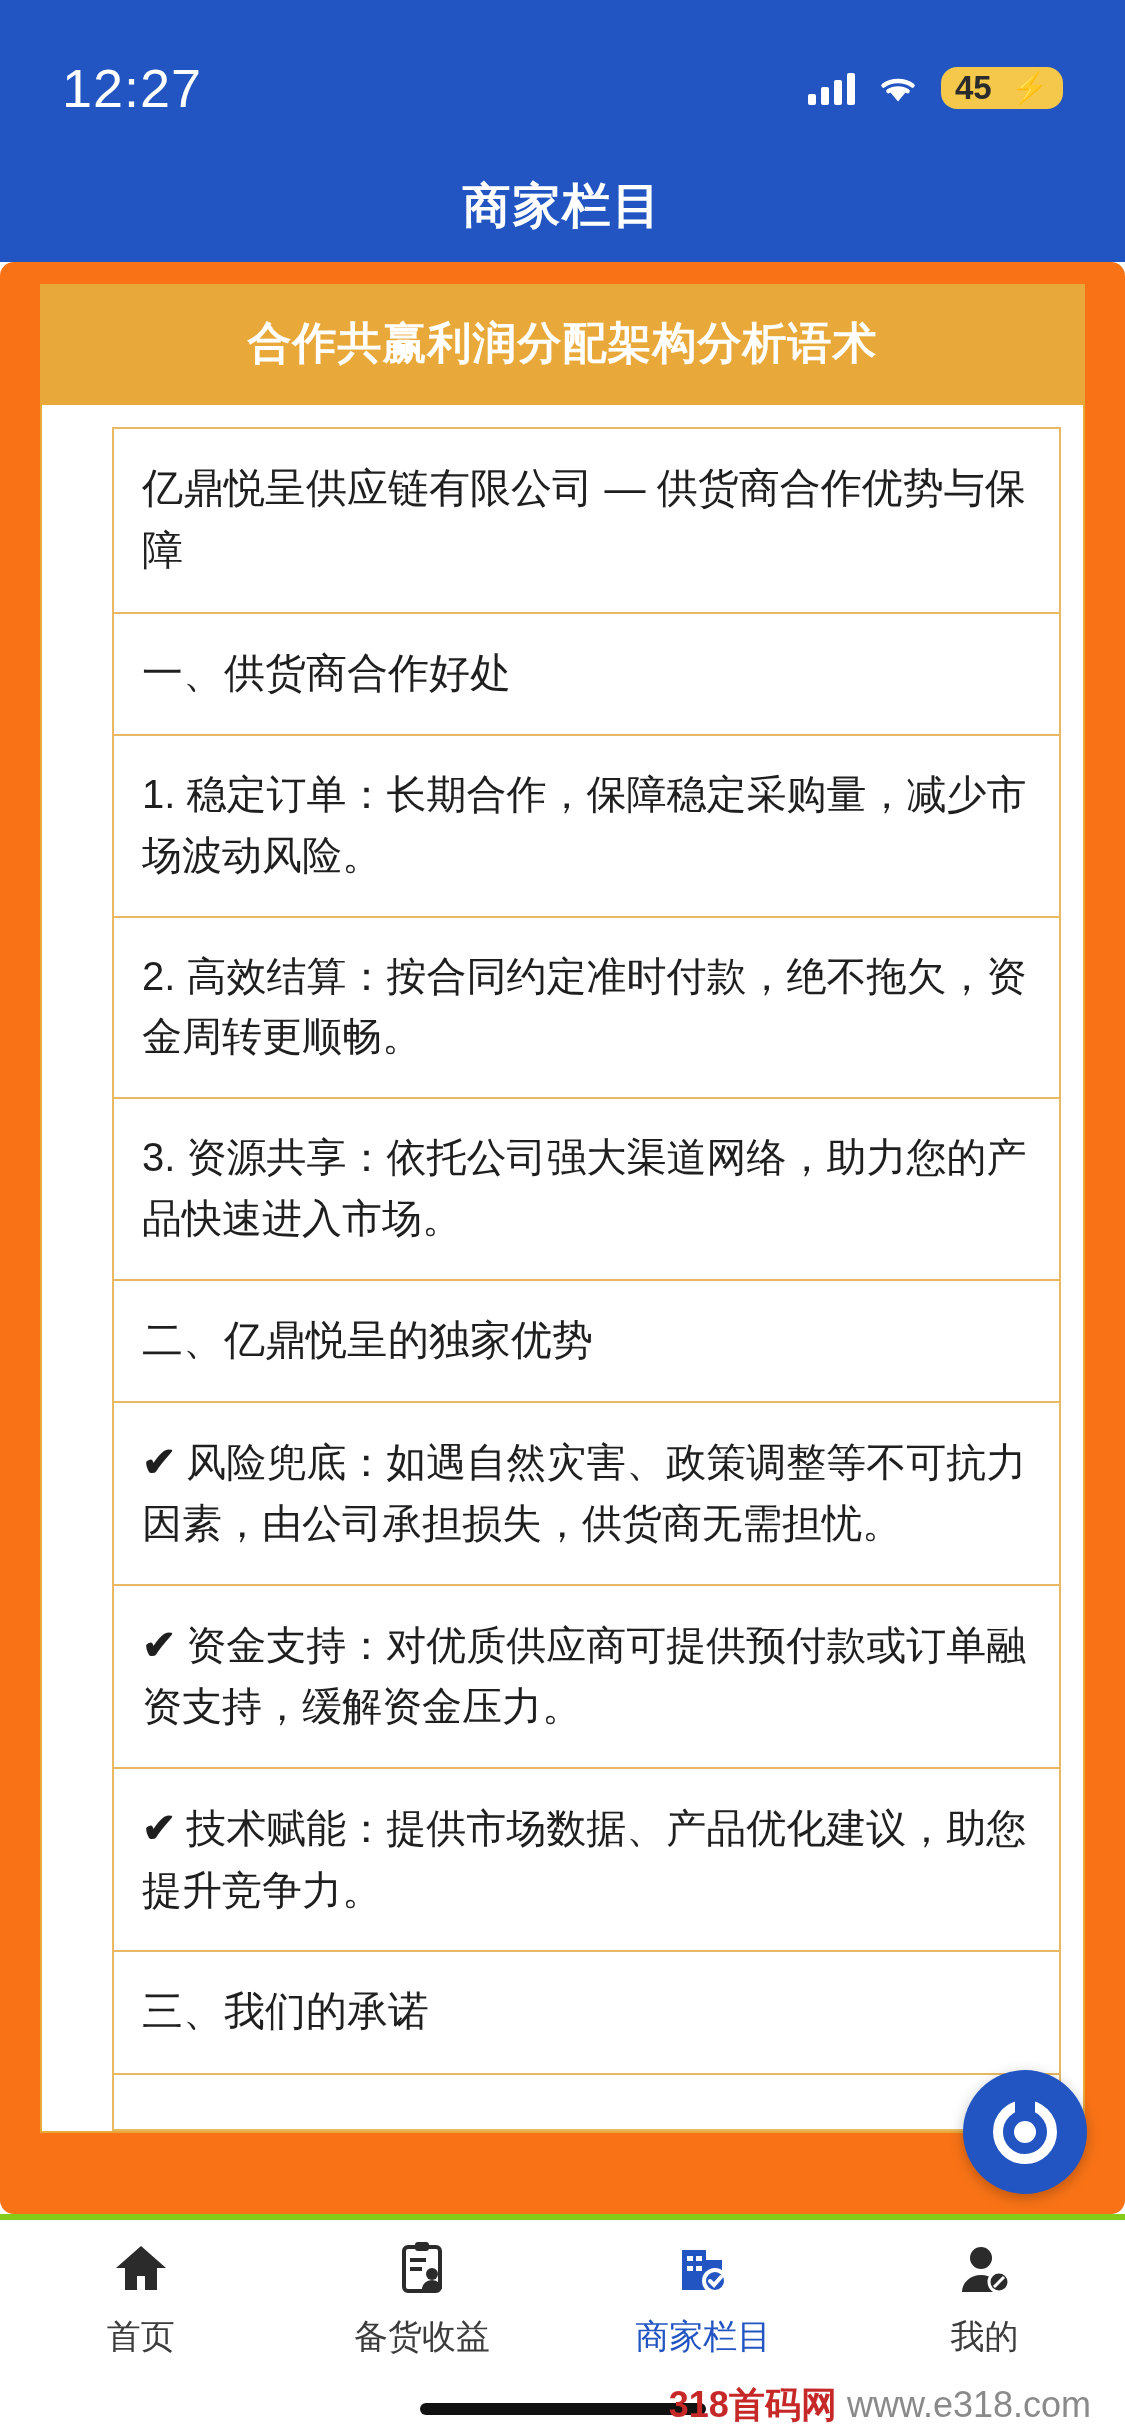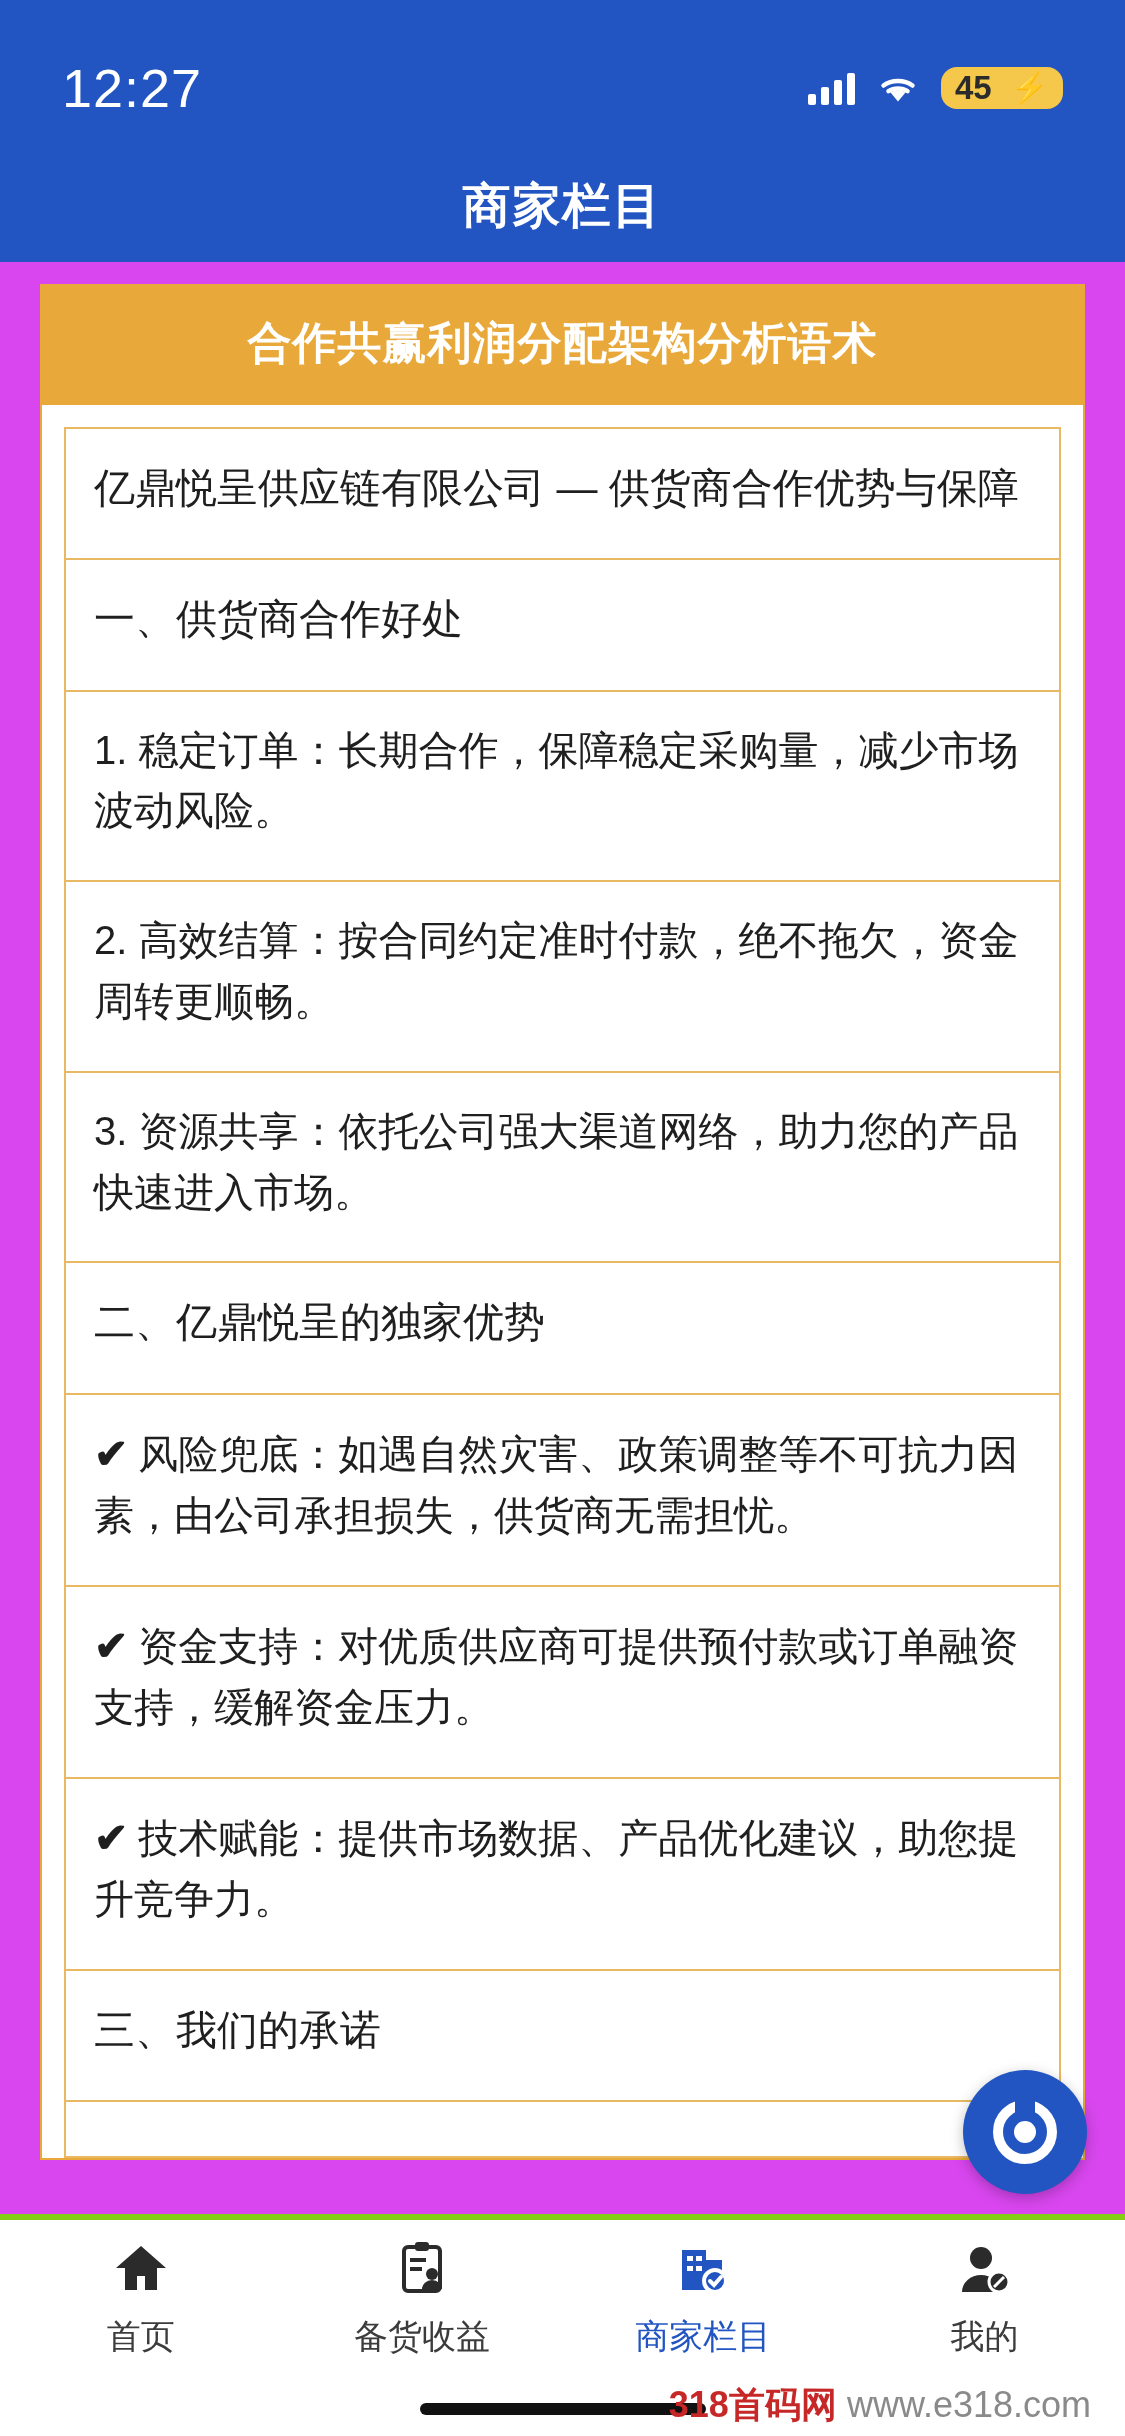--- a/index.html
+++ b/index.html
@@ -73,46 +73,48 @@
     color: #ffffff;
     font-size: 48px;
     font-weight: 700;
     letter-spacing: 2px;
   }
 
   
   .content {
     position: relative;
     flex: 1 1 auto;
-    background: #d946ef;
+    background: #f97316;
     padding: 22px 40px 0 40px;
     overflow: hidden;
+    border-radius: 14px;
   }
   .card {
     background: #ffffff;
     border: 2px solid #e8a93a;
     border-top: none;
   }
   .card-banner {
     background: #e8a93a;
     color: #ffffff;
     font-size: 44px;
     font-weight: 700;
     text-align: center;
     padding: 30px 0 32px 0;
     letter-spacing: 1px;
   }
   .card-body { padding: 22px 22px 0 22px; }
   .row {
     border: 2px solid #e8b862;
     border-bottom: none;
-    padding: 28px 28px 39px 28px;
+    padding: 28px 28px 30px 28px;
     font-size: 40px;
     line-height: 1.52;
     color: #1f1f1f;
+    margin-left: 48px;
   }
   .row:last-child { border-bottom: 2px solid #e8b862; }
   .row.title { font-size: 41px; }
   .row.section { font-size: 41px; }
   .row .check {
     font-weight: 700;
     font-size: 41px;
     margin-right: 10px;
   }
   .row.clipped {

